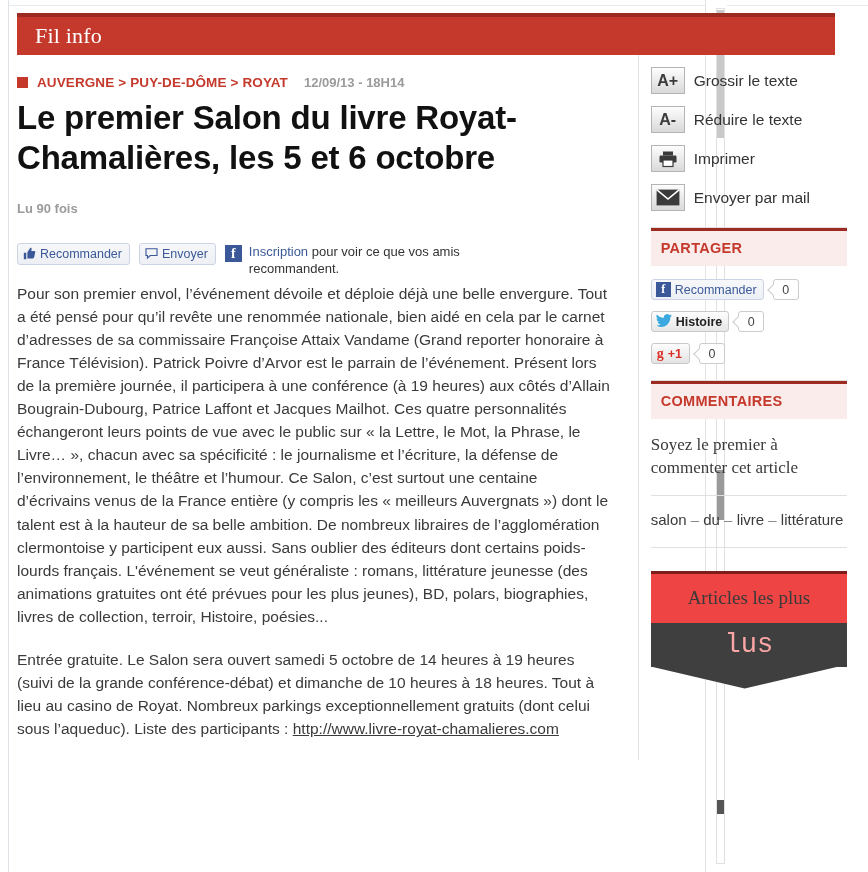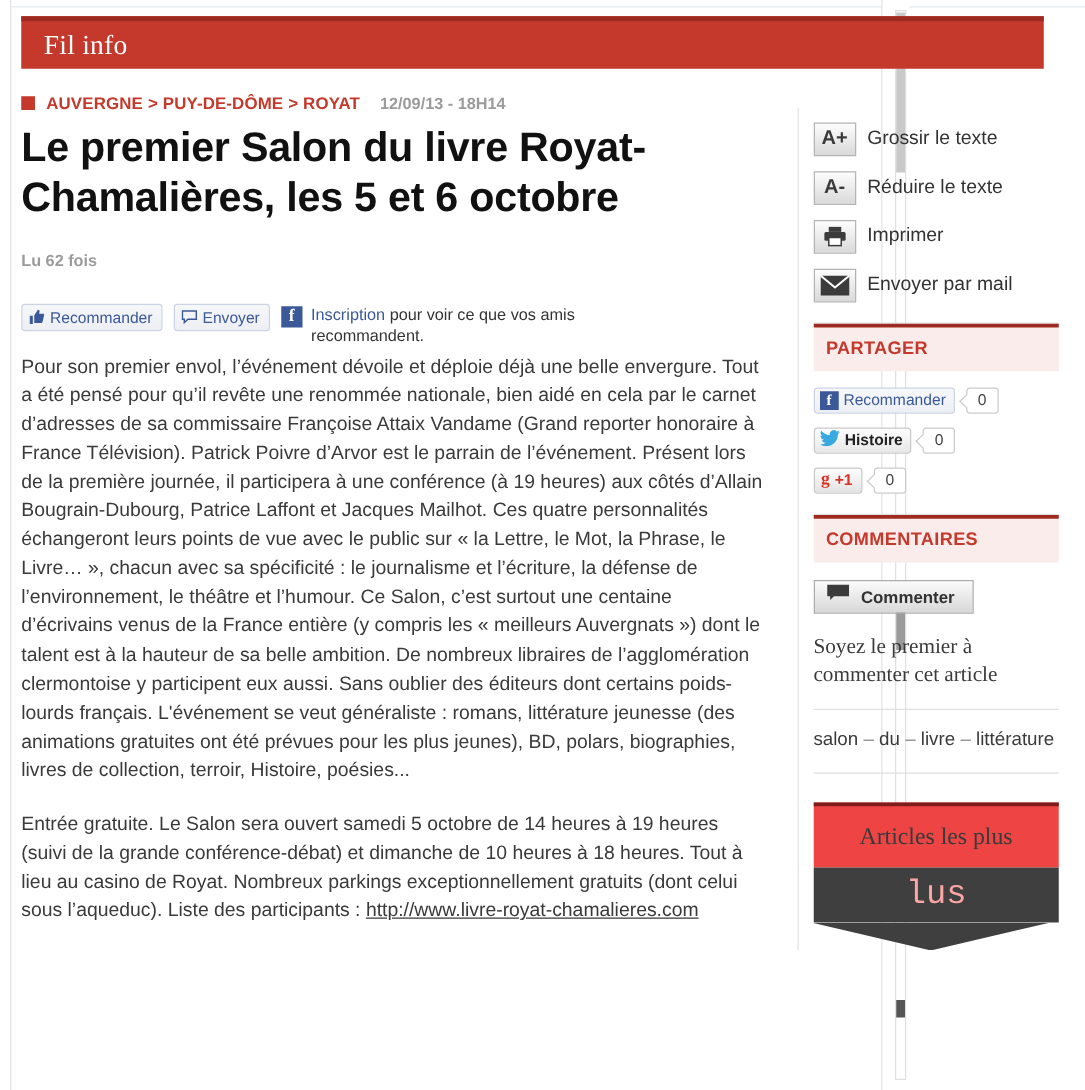--- a/index.html
+++ b/index.html
@@ -73,21 +73,20 @@
     font-size: 22px;
     color: #ffffff;
     padding-left: 18px;
     letter-spacing: 0.2px;
   }
 
   
   .cols {
     display: flex;
     margin-top: 0;
-    align-items: flex-end;
   }
   .main-col {
     width: 629px;
     padding: 0 12px 0 8px;
     box-sizing: border-box;
   }
   .side-col {
     width: 200px;
     margin-left: 11px;
     border-left: 1px solid #e2e2e2;
@@ -436,21 +435,21 @@
           <a class="bc-link" href="#">AUVERGNE</a>
           <span class="bc-sep">&gt;</span>
           <a class="bc-link" href="#">PUY-DE-DÔME</a>
           <span class="bc-sep">&gt;</span>
           <a class="bc-link" href="#">ROYAT</a>
           <span class="bc-date">12/09/13 - 18H14</span>
         </div>
 
         <h1 class="article-title">Le premier Salon du livre Royat-Chamalières, les 5 et 6 octobre</h1>
 
-        <div class="read-count">Lu 62 fois</div>
+        <div class="read-count">Lu 90 fois</div>
 
         <div class="fb-row">
           <span class="fb-btn">
             <span class="gl">
               <svg width="13" height="13" viewBox="0 0 16 16" aria-hidden="true">
                 <path fill="#3b5998" d="M1 7h3v8H1zM5.4 6.6 9 1c1.3 0 1.8.8 1.6 1.8L10.2 5H14c.8 0 1.3.7 1.1 1.5l-1.4 6c-.1.8-.8 1.5-1.6 1.5H5.4z"></path>
               </svg>
             </span>
             <span>Recommander</span>
           </span>
@@ -553,28 +552,20 @@
             </div>
 
           </div>
           <div class="side-rule"></div>
         </div>
 
         <div class="sec">
           <div class="sec-head">
             <span class="t">COMMENTAIRES</span>
           </div>
-          <div class="comment-btn">
-            <span>
-              <svg width="19" height="15" viewBox="0 0 19 15" aria-hidden="true">
-                <path fill="#3b3b3b" d="M0.8 0.8h17.4v9.1H6.2l-3.1 3.1V9.9H0.8z"></path>
-              </svg>
-            </span>
-            <span class="lbl">Commenter</span>
-          </div>
           <div class="no-comment">Soyez le premier à commenter cet article</div>
           <div class="side-rule"></div>
         </div>
 
         <div class="sec">
           <div class="kw">
             <a href="#">salon</a>
             <span class="dash">–</span>
             <a href="#">du</a>
             <span class="dash">–</span>

